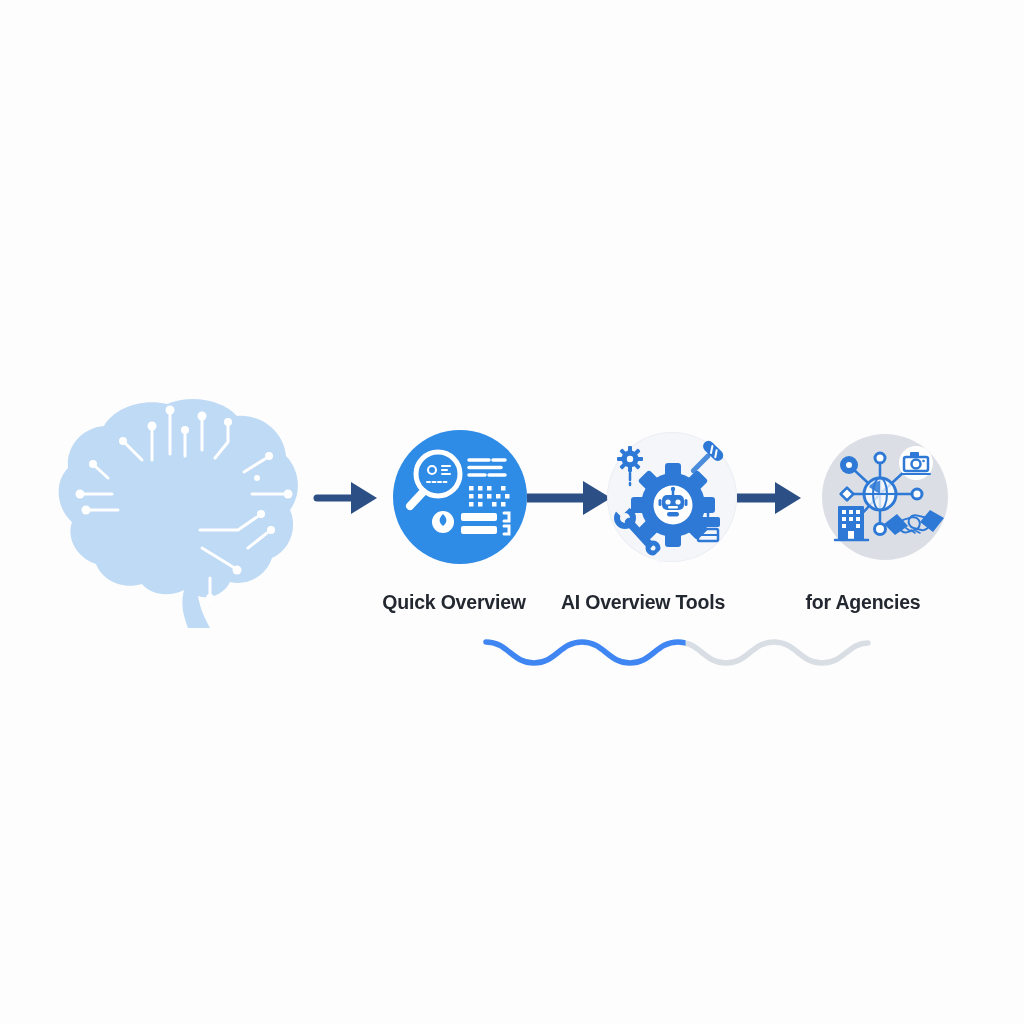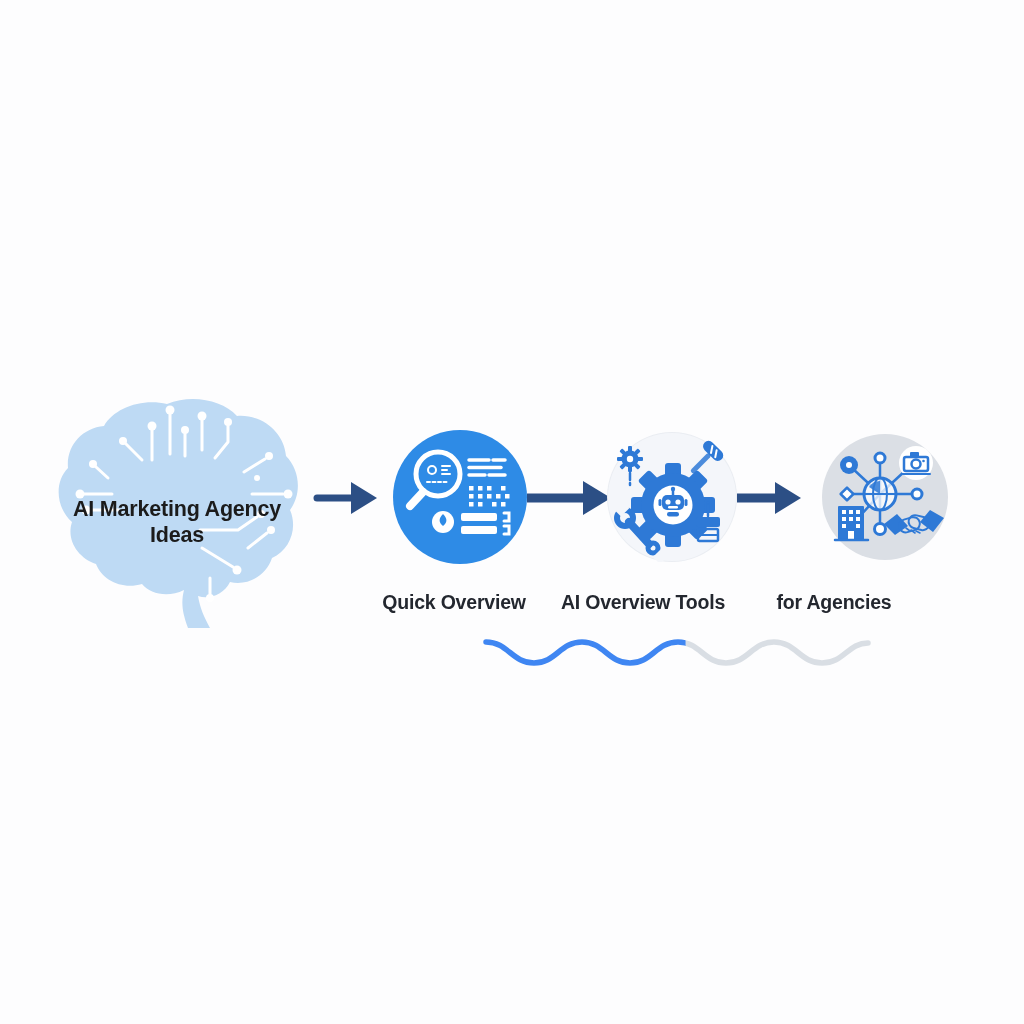--- a/index.html
+++ b/index.html
@@ -40,21 +40,21 @@
   .wh-f { fill:#ffffff; }
   .wh-s { stroke:#ffffff; fill:none; stroke-linecap:round; }
   
   .step-label {
     position:absolute; top:591px; transform:translateX(-50%);
     font-weight:bold; font-size:19.5px; color:var(--label-text,#23272F);
     white-space:nowrap; letter-spacing:-0.2px;
   }
   .label-1 { left:454px;text-align:center; }
   .label-2 { left:643px; }
-  .label-3 { left:834px; }
+  .label-3 { left:863px; }
   
   .wave { position:absolute; left:478px; top:630px; }
 </style>
 </head>
 <body>
 
 <div class="stage">
 
   <div class="brain">
     <svg width="250" height="232" viewBox="0 0 250 232">
@@ -102,24 +102,20 @@
           <circle class="circuit-node" cx="209" cy="116" r="4"></circle>
         <path class="circuit" d="M150 150 L181 169"></path>
           <circle class="circuit-node" cx="185" cy="172" r="4.5"></circle>
         <path class="circuit" d="M196 150 L215 135"></path>
           <circle class="circuit-node" cx="219" cy="132" r="4"></circle>
         <path class="circuit" d="M158 180 V196"></path>
           <circle class="circuit-node" cx="158" cy="200" r="4"></circle>
         <circle class="circuit-node" cx="205" cy="80" r="3"></circle>
       </g>
     </svg>
-    <div class="brain-text">
-      <div>AI Marketing Agency</div>
-      <div>Ideas</div>
-    </div>
   </div>
 
   <svg class="arrow" style="left:313px; top:478px;" width="66" height="40" viewBox="0 0 66 40">
     <line class="arrow-line" x1="4" y1="20" x2="40" y2="20" stroke-width="7" stroke-linecap="round"></line>
     <polygon class="arrow-head" points="38,4 64,20 38,36"></polygon>
   </svg>
   <svg class="arrow" style="left:527px; top:478px;" width="86" height="40" viewBox="0 0 86 40">
     <line class="arrow-line" x1="0" y1="20" x2="58" y2="20" stroke-width="9"></line>
     <polygon class="arrow-head" points="56,3 84,20 56,37"></polygon>
   </svg>

